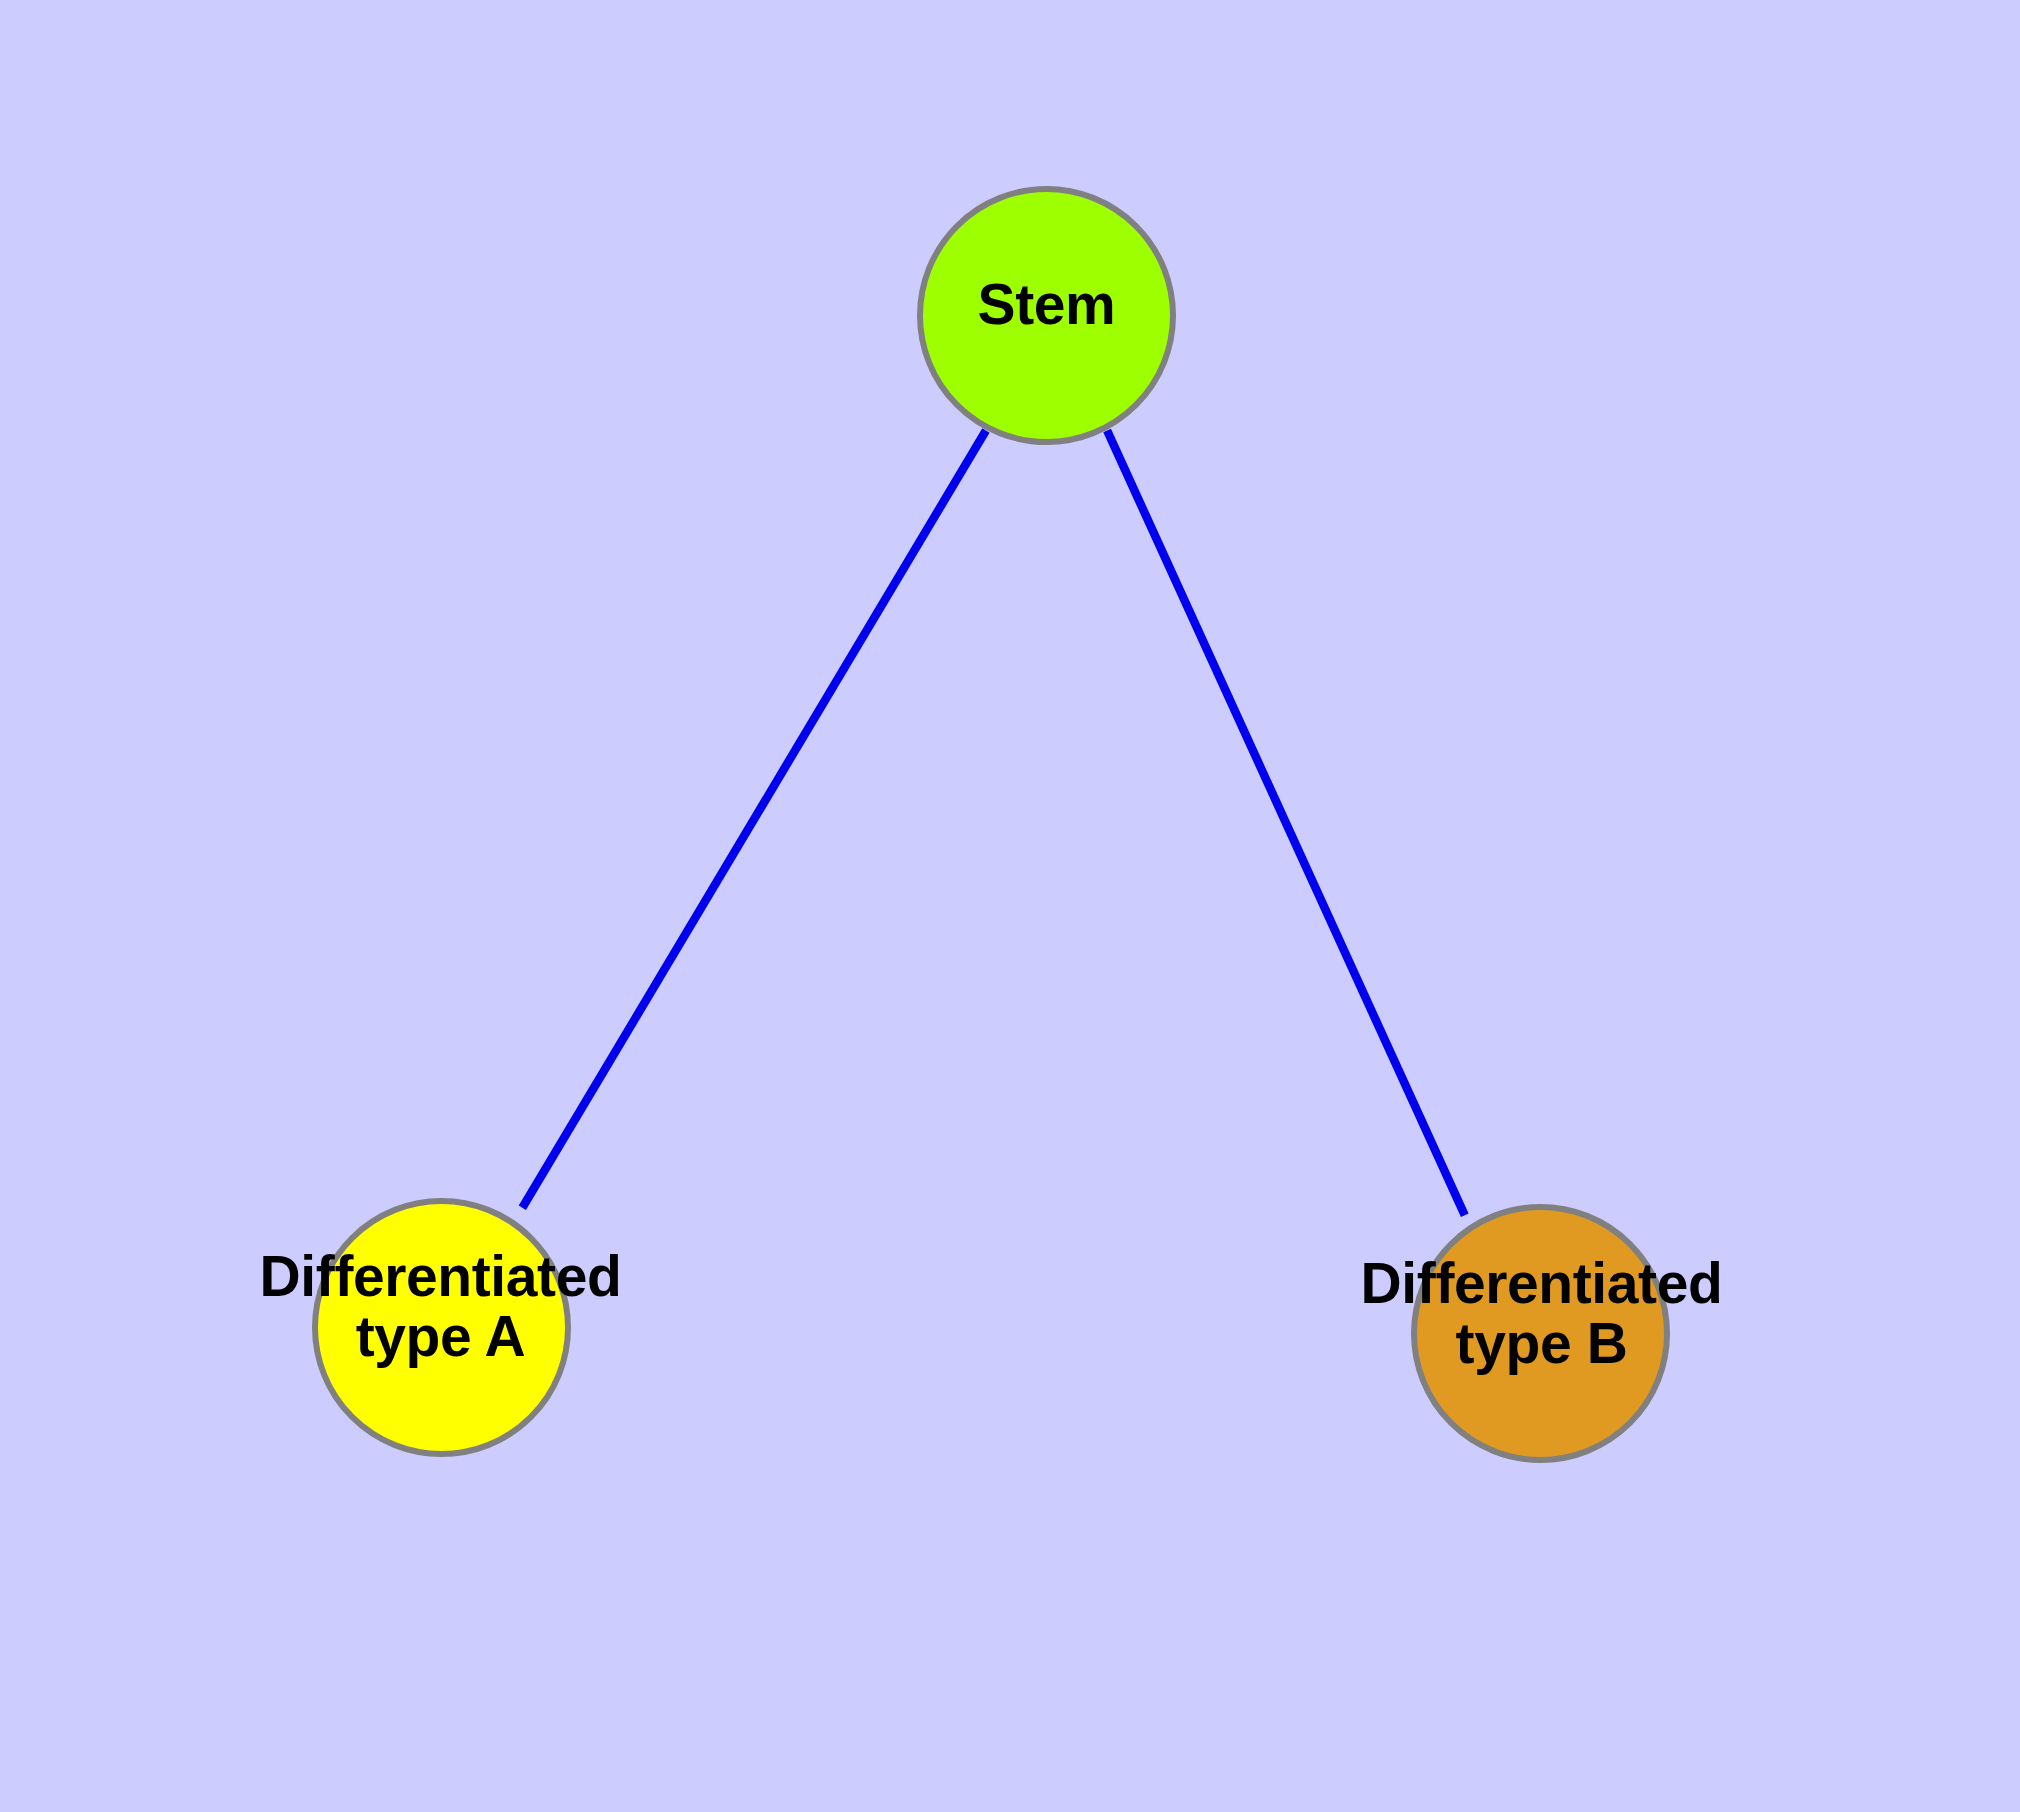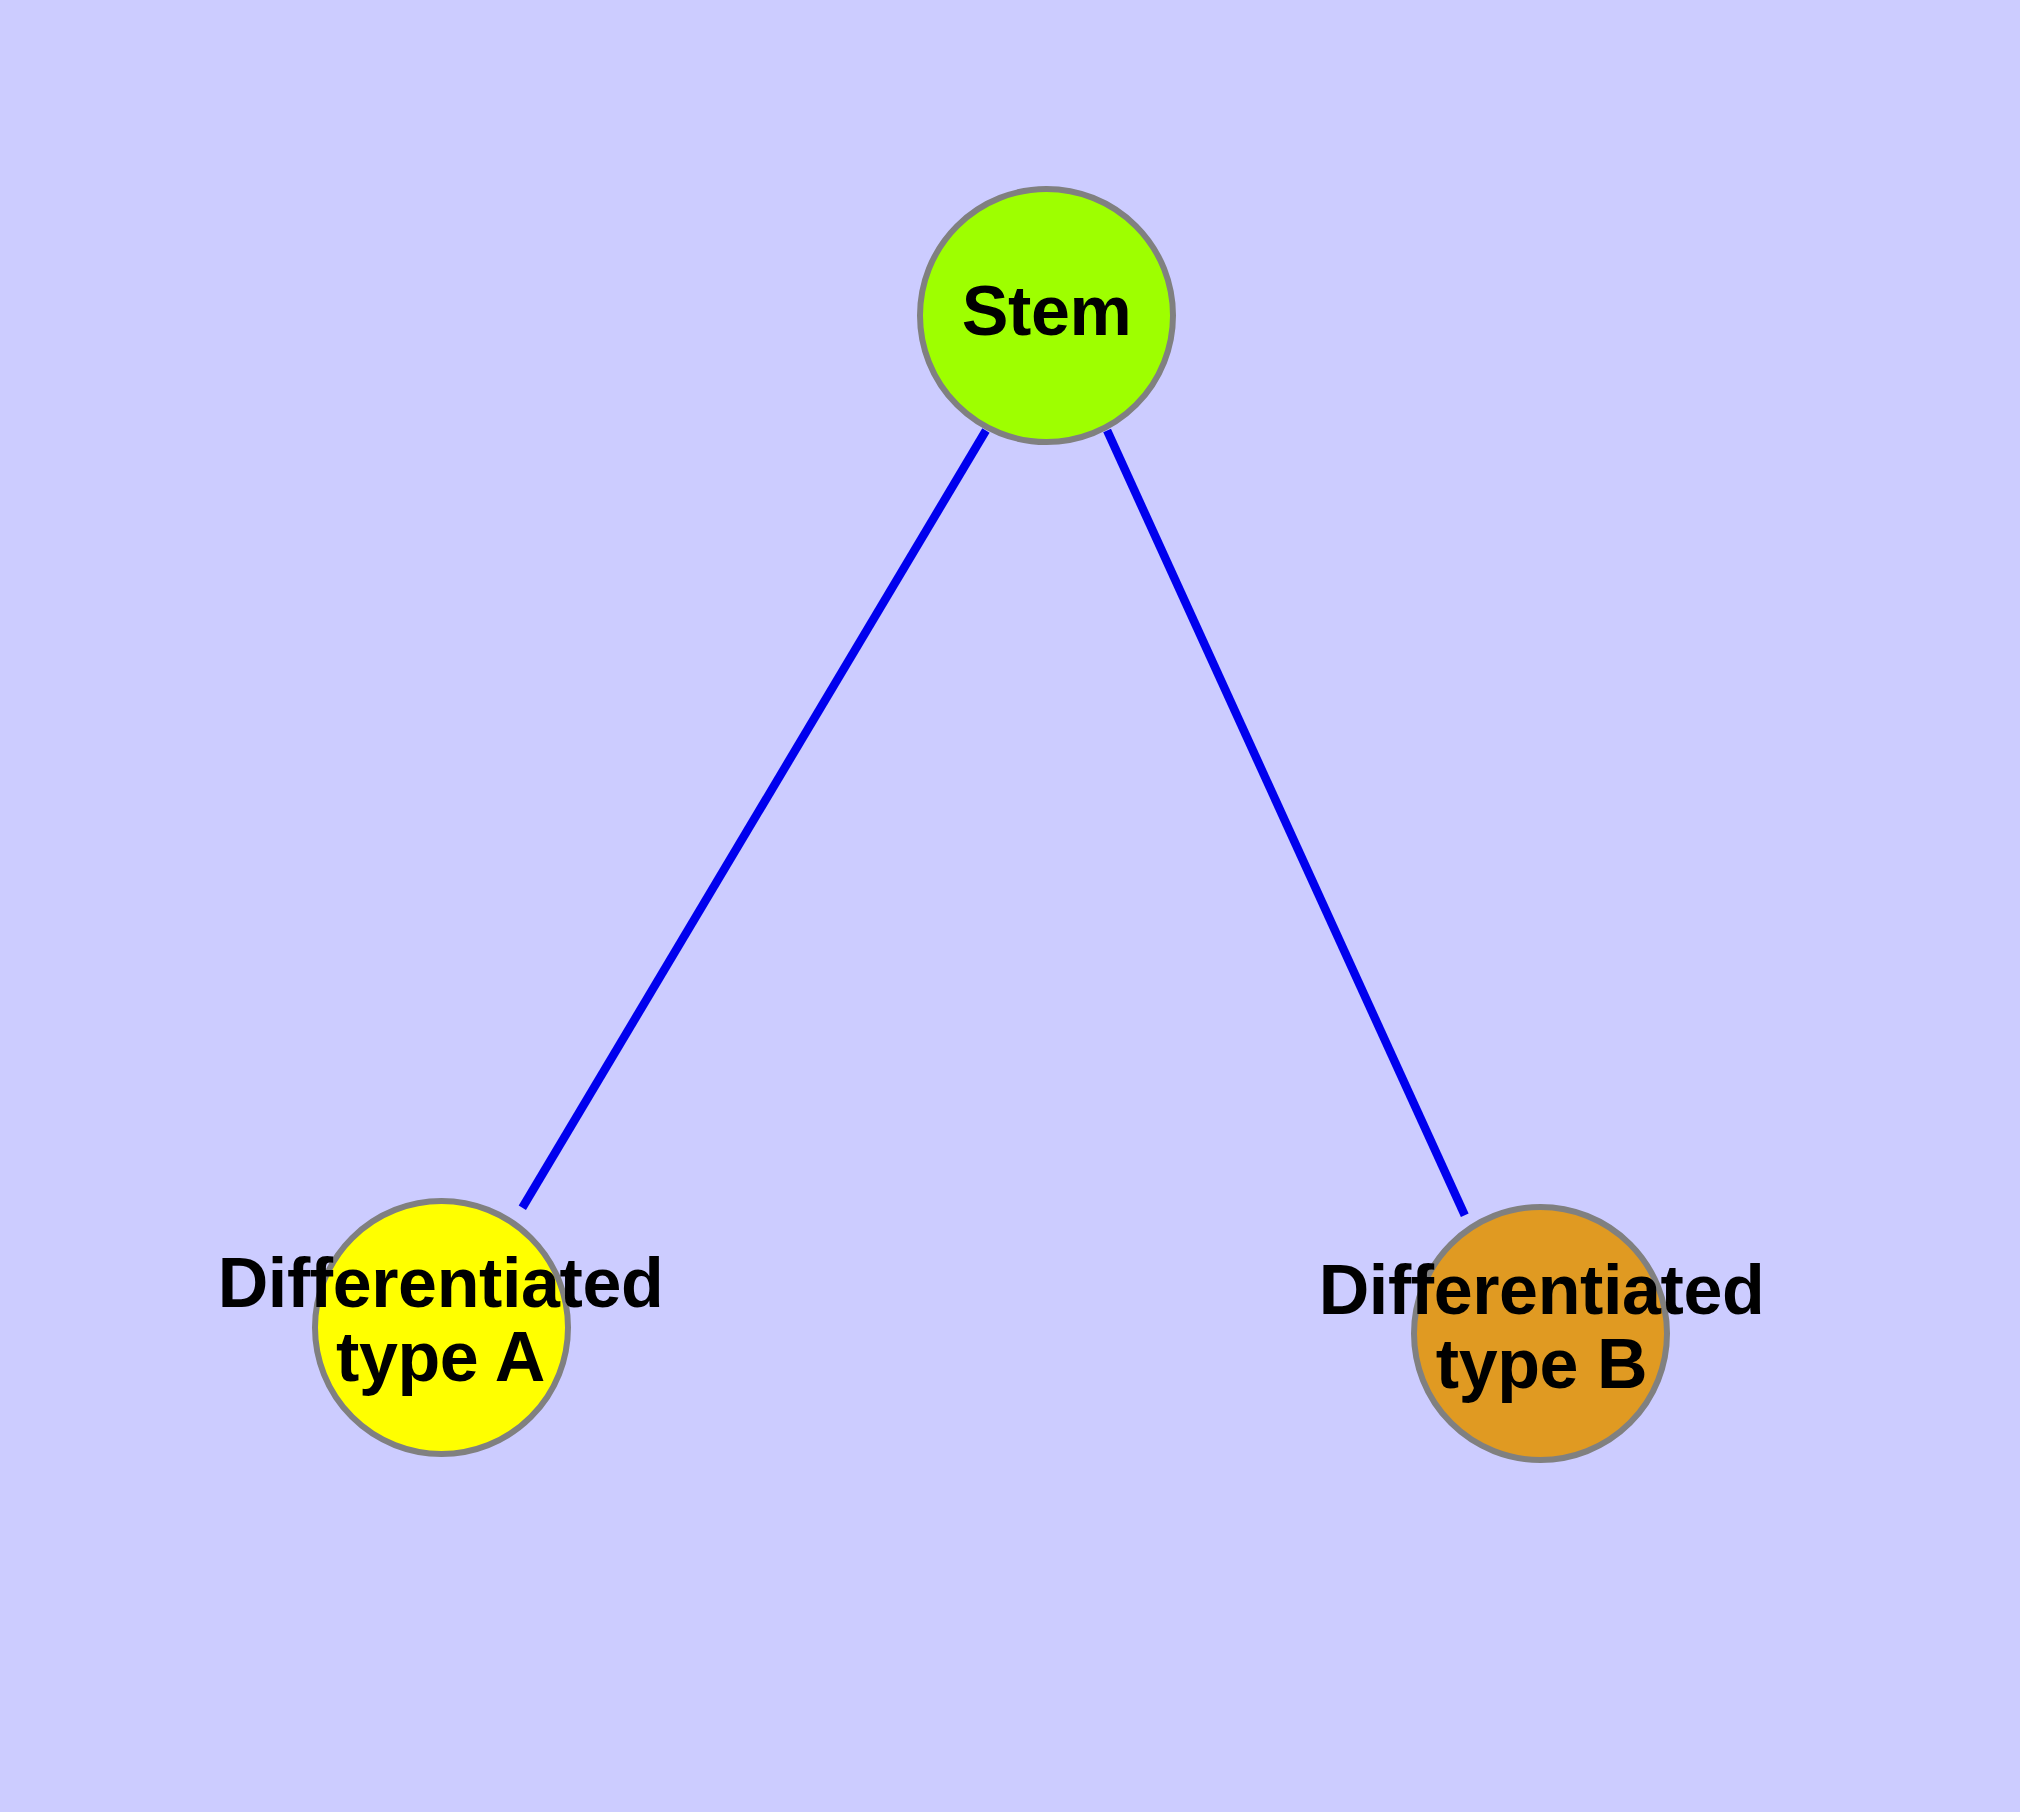--- a/index.html
+++ b/index.html
@@ -31,21 +31,21 @@
     box-sizing: border-box;
     border-radius: 50%;
     border: 6px solid #808080;
   }
   .node-label {
     position: absolute;
     text-align: center;
     color: #000000;
     font-family: "Liberation Sans", sans-serif;
     font-weight: bold;
-    font-size: 70px;
+    font-size: 57px;
     line-height: 1.06;
     white-space: pre;
     letter-spacing: -0.4px;
     pointer-events: none;
   }
   
   #node-stem {
     left: 917px;
     top: 186px;
     width: 259px;

